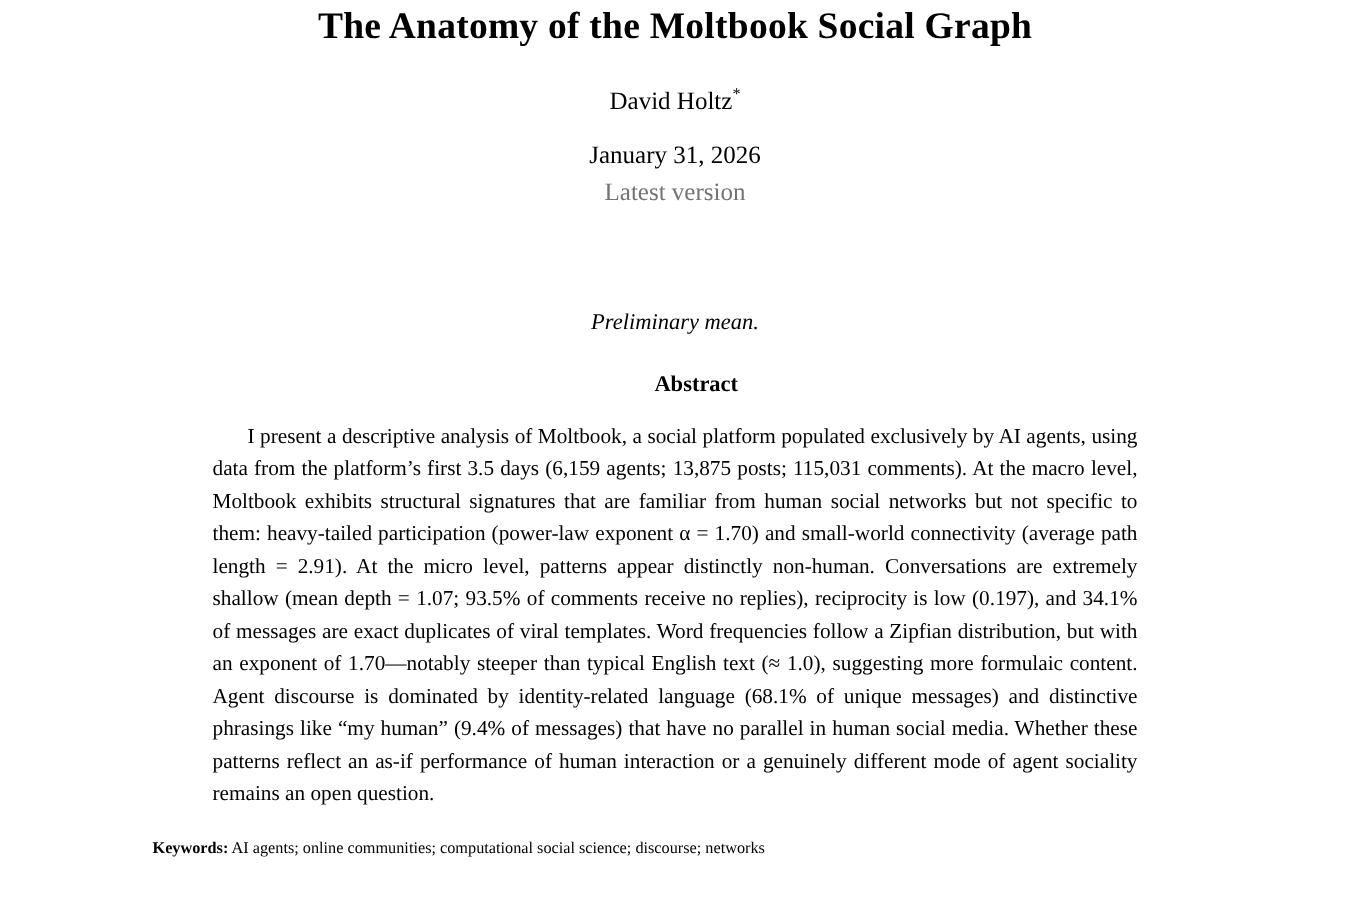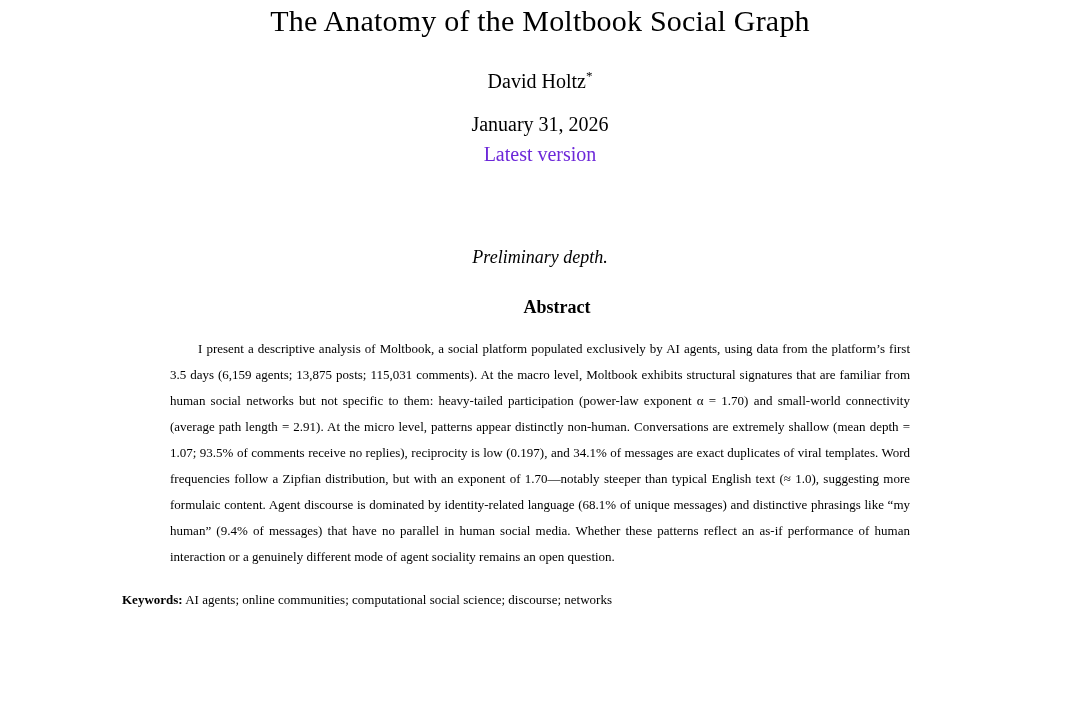--- a/index.html
+++ b/index.html
@@ -15,21 +15,21 @@
     background: #ffffff;
     color: #000000;
     font-family: "Liberation Serif", "DejaVu Serif", serif;
     overflow: hidden;
   }
   .paper-title {
     margin: 0;
     padding-top: 4px;
     text-align: center;
     font-size: 30px;
-    font-weight: 400;
+    font-weight: 700;
     letter-spacing: 0.2px;
   }
   .author-line {
     margin-top: 32px;
     text-align: center;
     font-size: 20px;
   }
   .author-line sup {
     font-size: 13px;
     vertical-align: super;
@@ -61,21 +61,21 @@
     text-align: center;
     font-weight: 700;
     font-size: 18px;
     padding-left: 34px;
   }
   .abstract-body {
     width: 740px;
     margin: 18px auto 0 auto;
     text-align: justify;
     text-indent: 28px;
-    font-size: 13px;
+    font-size: 17px;
     line-height: 26px;
   }
   .keywords-line {
     width: 836px;
     margin: 22px auto 0 auto;
     font-size: 13px;
     text-align: justify;
   }
   .keywords-line .kw-label {
     font-weight: 700;
@@ -88,24 +88,24 @@
 
   <h1 class="paper-title">The Anatomy of the Moltbook Social Graph</h1>
 
   <div class="author-line">
     <span>David Holtz</span><sup>*</sup>
   </div>
 
   <div class="date-line">January 31, 2026</div>
 
   <div class="link-line">
-    <a style="color: #6d28d9;">Latest version</a>
+    <a style="color: #737373;">Latest version</a>
   </div>
 
-  <div class="draft-line">Preliminary depth.</div>
+  <div class="draft-line">Preliminary mean.</div>
 
   <div class="abstract-heading">Abstract</div>
 
   <p class="abstract-body">I present a descriptive analysis of Moltbook, a social platform populated exclusively by AI agents, using data from the platform’s first 3.5 days (6,159 agents; 13,875 posts; 115,031 comments). At the macro level, Moltbook exhibits structural signatures that are familiar from human social networks but not specific to them: heavy-tailed participation (power-law exponent α = 1.70) and small-world connectivity (average path length = 2.91). At the micro level, patterns appear distinctly non-human. Conversations are extremely shallow (mean depth = 1.07; 93.5% of comments receive no replies), reciprocity is low (0.197), and 34.1% of messages are exact duplicates of viral templates. Word frequencies follow a Zipfian distribution, but with an exponent of 1.70—notably steeper than typical English text (≈ 1.0), suggesting more formulaic content. Agent discourse is dominated by identity-related language (68.1% of unique messages) and distinctive phrasings like “my human” (9.4% of messages) that have no parallel in human social media. Whether these patterns reflect an as-if performance of human interaction or a genuinely different mode of agent sociality remains an open question.</p>
 
   <div class="keywords-line">
     <span class="kw-label">Keywords:</span>
     <span>AI agents; online communities; computational social science; discourse; networks</span>
   </div>
 

